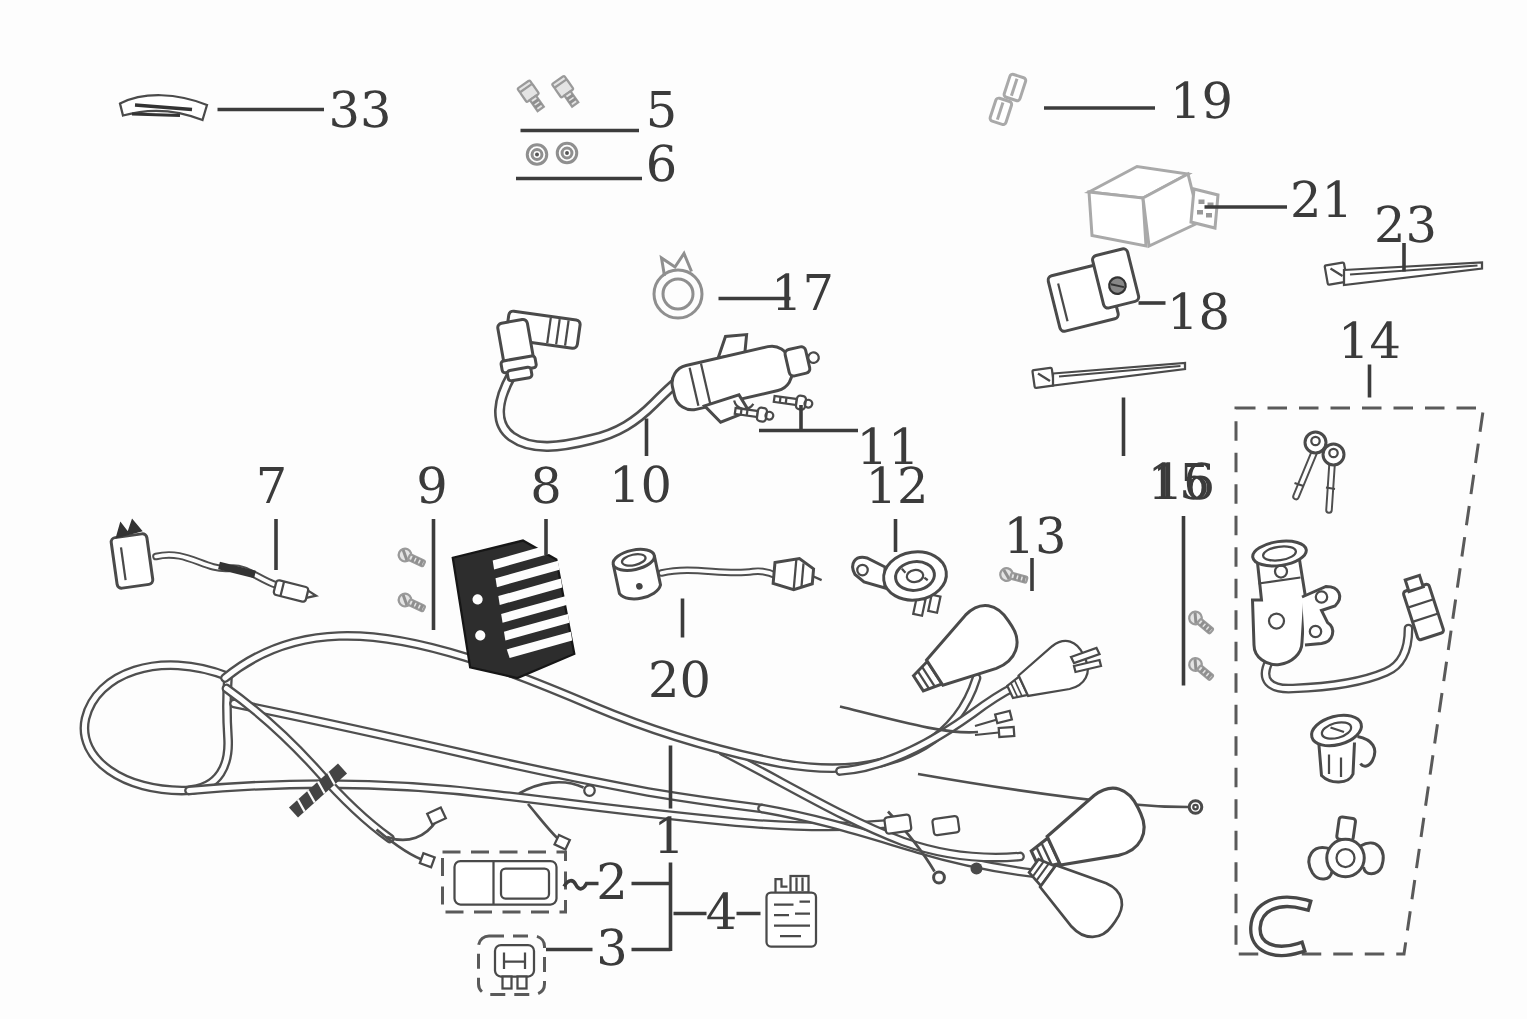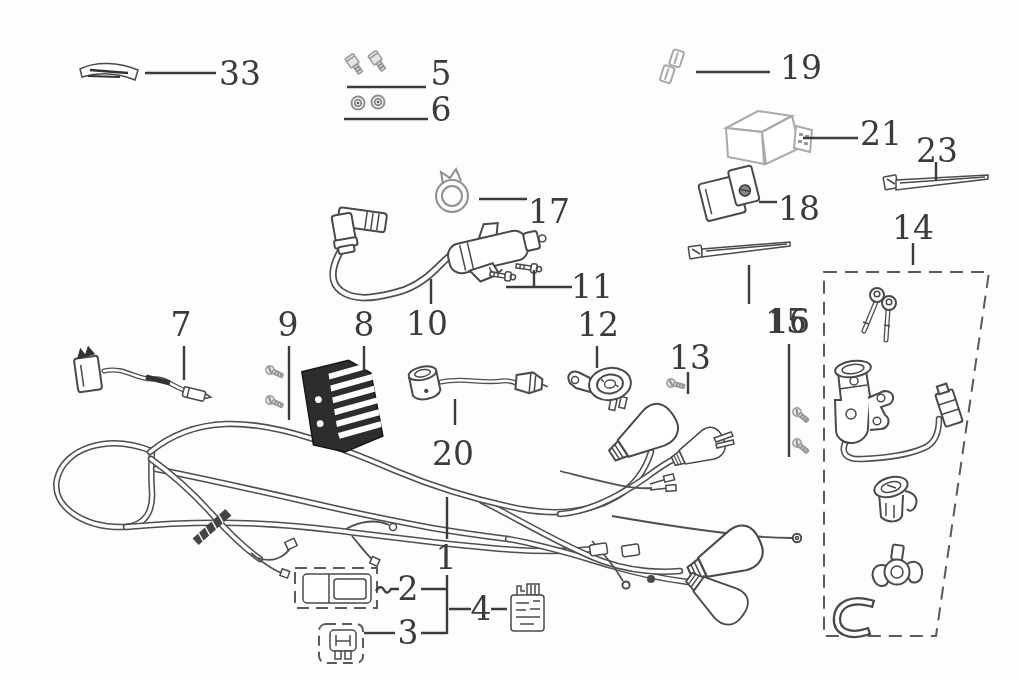--- a/index.html
+++ b/index.html
@@ -416,27 +416,27 @@
       <div class="part-label" style="left: 446px; top: 557px;">1</div>
       <div class="part-label" style="left: 408px; top: 588px;">2</div>
       <div class="part-label" style="left: 408px; top: 632px;">3</div>
       <div class="part-label" style="left: 481px; top: 608px;">4</div>
       <div class="part-label" style="left: 441px; top: 73px;">5</div>
       <div class="part-label" style="left: 441px; top: 109px;">6</div>
       <div class="part-label" style="left: 181px; top: 324px;">7</div>
       <div class="part-label" style="left: 364px; top: 324px;">8</div>
       <div class="part-label" style="left: 288px; top: 324px;">9</div>
       <div class="part-label" style="left: 427px; top: 323px;">10</div>
-      <div class="part-label" style="left: 592px; top: 286px;">11</div>
+      <div class="part-label" style="left: 592px; top: 298px;">11</div>
       <div class="part-label" style="left: 598px; top: 324px;">12</div>
       <div class="part-label" style="left: 690px; top: 357px;">13</div>
       <div class="part-label" style="left: 913px; top: 227px;">14</div>
       <div class="part-label" style="left: 786px; top: 321px;">15</div>
       <div class="part-label" style="left: 749px; top: 321px; margin-left: 40px;">16</div>
-      <div class="part-label" style="left: 549px; top: 195px; margin-top: 16px;">17</div>
+      <div class="part-label" style="left: 535px; top: 195px;">17</div>
       <div class="part-label" style="left: 799px; top: 208px;">18</div>
       <div class="part-label" style="left: 801px; top: 67px;">19</div>
       <div class="part-label" style="left: 453px; top: 437px; margin-top: 16px;">20</div>
       <div class="part-label" style="left: 881px; top: 133px; text-align: right;">21</div>
       <div class="part-label" style="left: 240px; top: 73px;">33</div>
       <div class="part-label" style="left: 937px; top: 150px;">23</div>
     </div>
 </div>
 
 </body></html>

